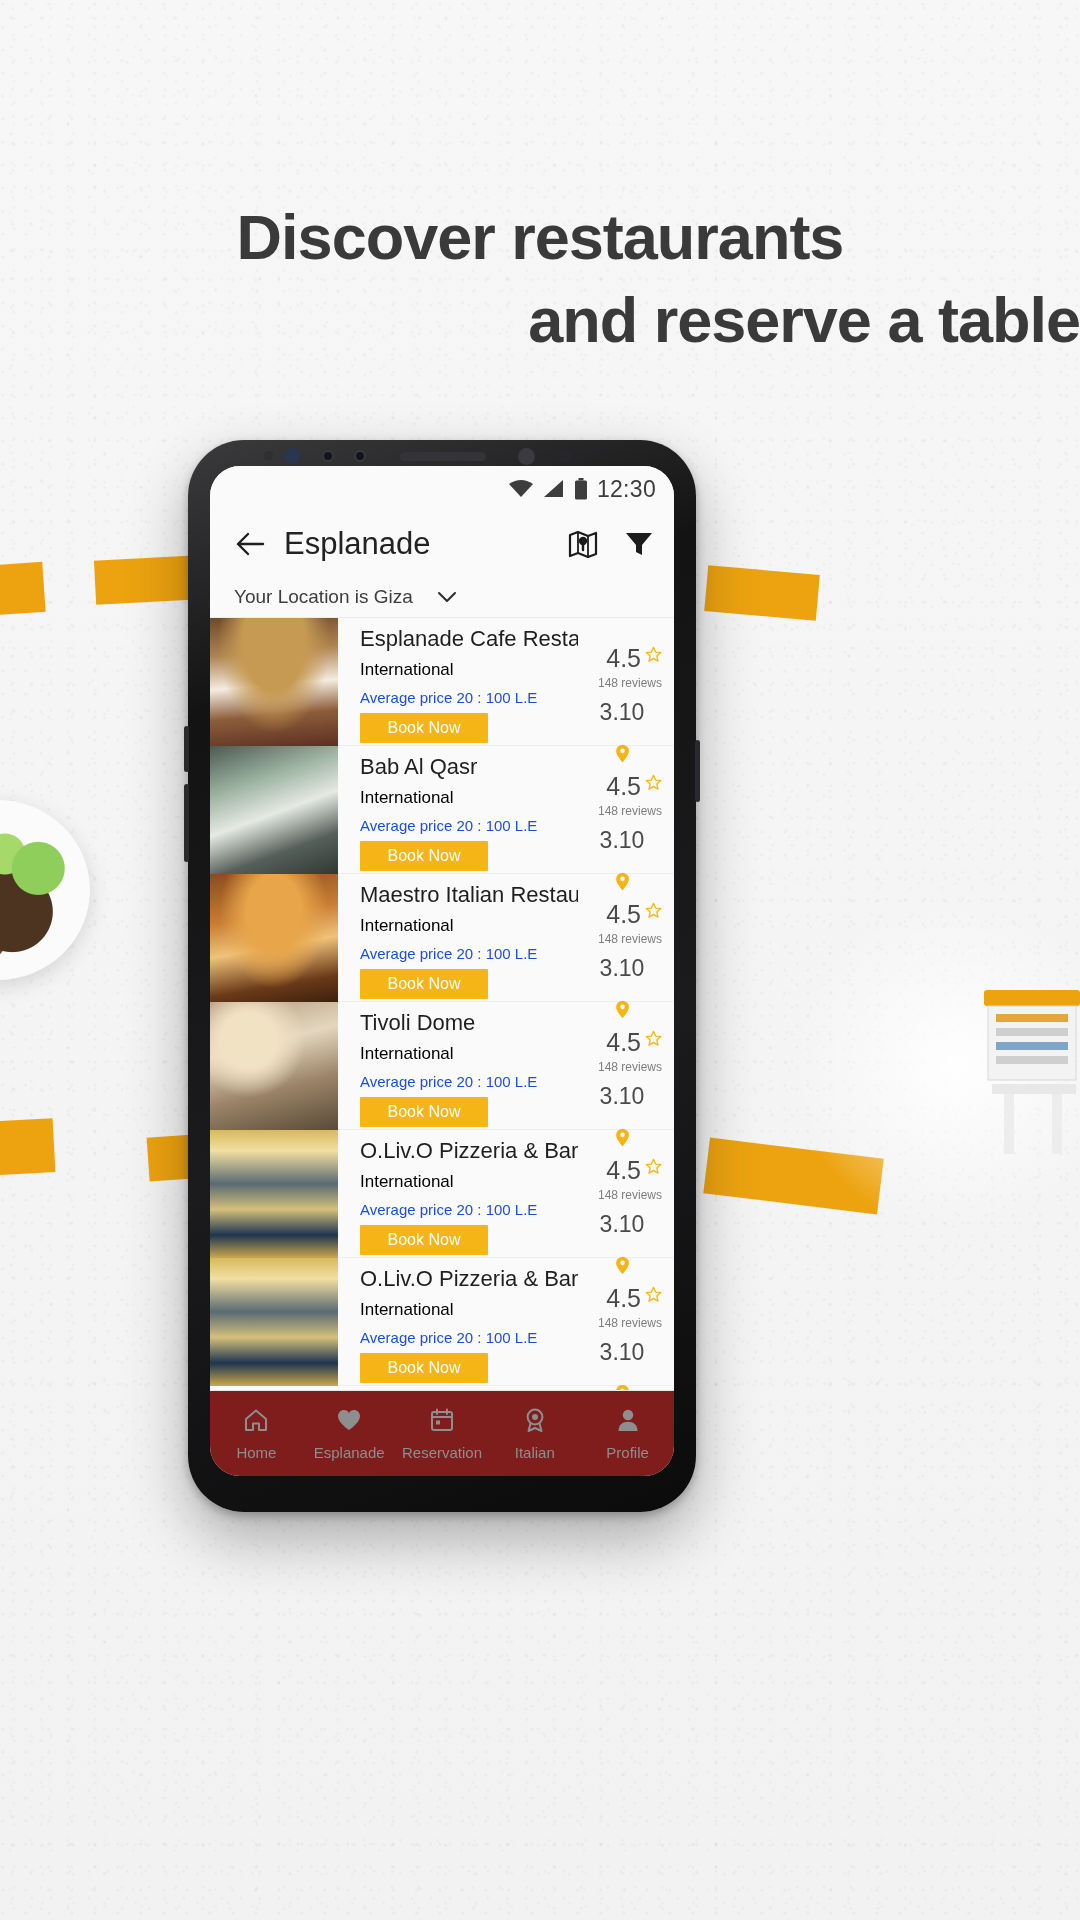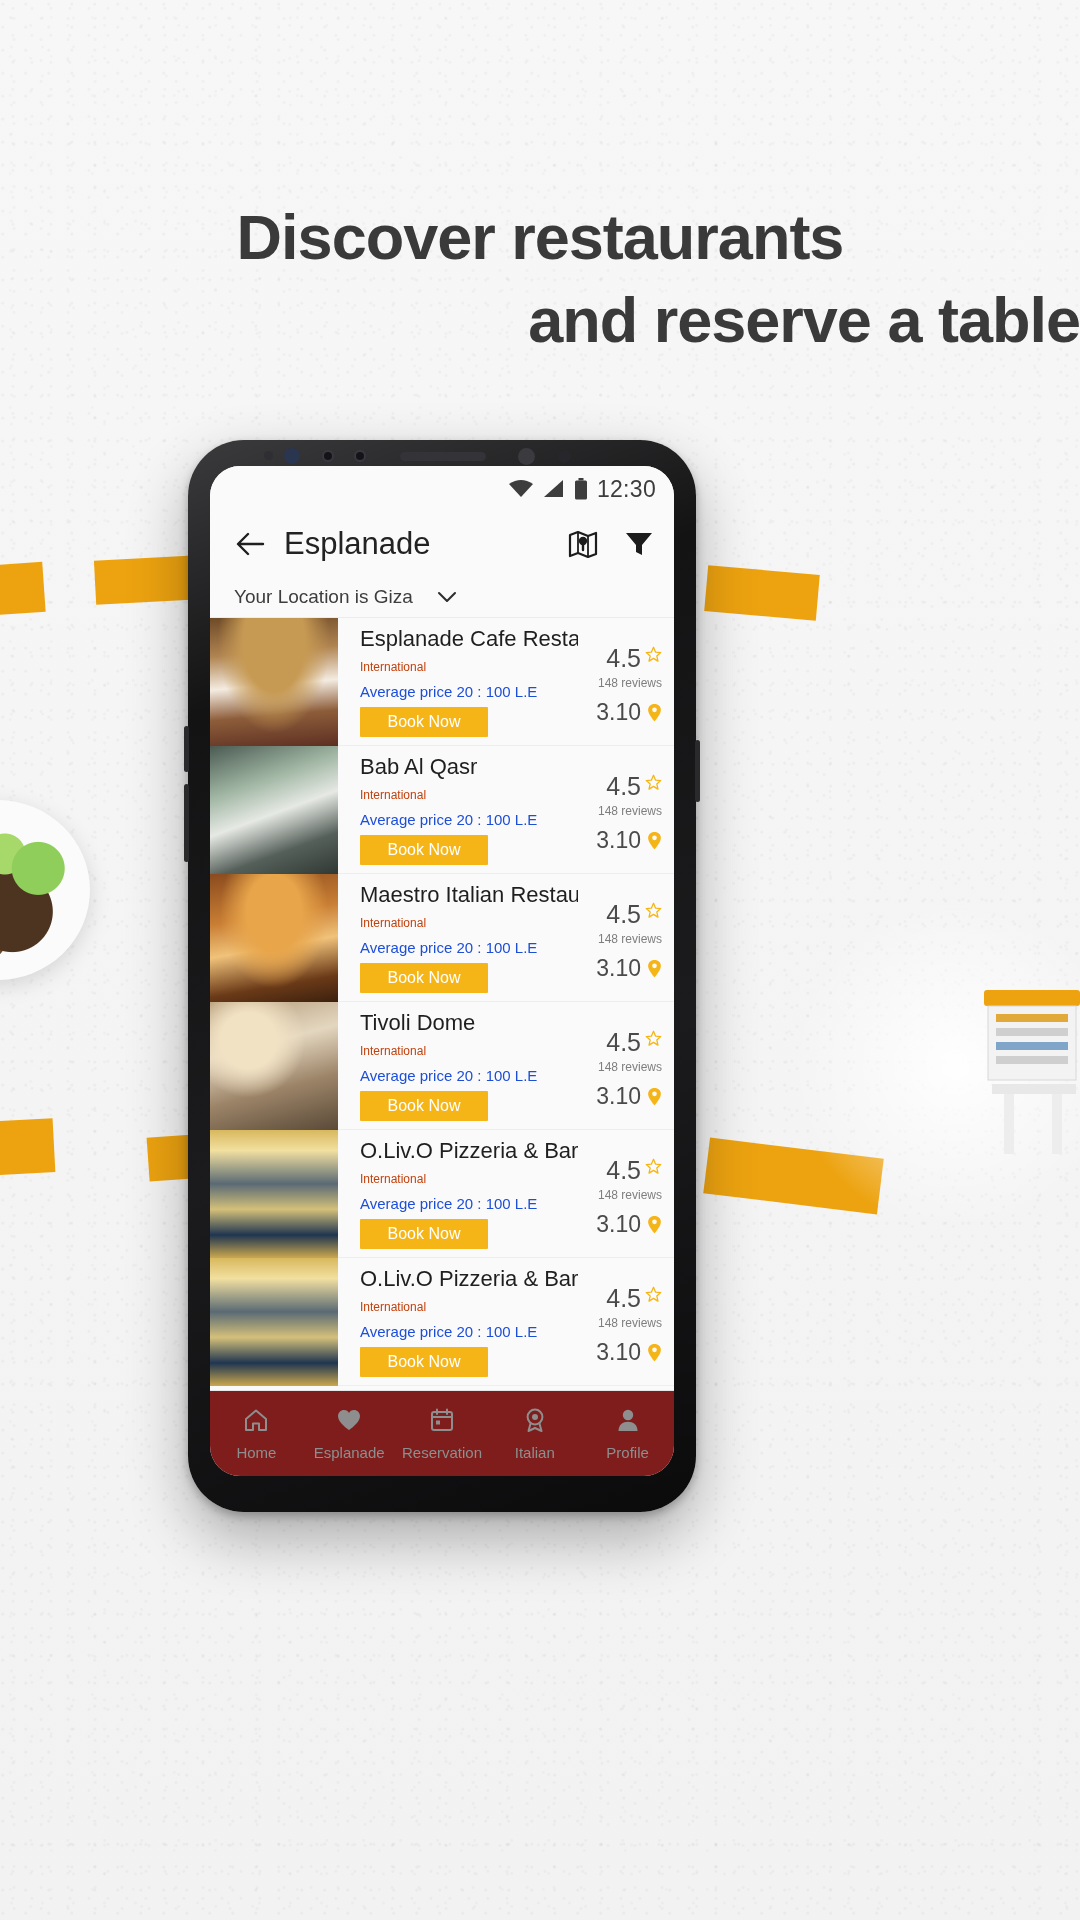--- a/index.html
+++ b/index.html
@@ -117,34 +117,34 @@
   #location-text{ font-size:19px; color:#3d3d3d; }
 
   
   #restaurant-list{ flex:1 1 auto; overflow:hidden; background:#fafafa; }
   .rest-row{
     display:flex; height:128px; border-bottom:1px solid #eeeeee; background:#fafafa;
   }
   .rest-thumb{ flex:0 0 128px; width:128px; height:128px; position:relative; overflow:hidden; }
   .rest-info{ flex:1 1 auto; padding:8px 4px 0 22px; min-width:0; }
   .rest-name{ font-size:22px; color:#1f1f1f; white-space:nowrap; overflow:hidden; }
-  .rest-cuisine{ font-size:12px; color:#c2410c; margin-top:8px; }
+  .rest-cuisine{ font-size:17px; color:#000000; margin-top:8px; }
   .rest-price{ font-size:15px; color:#1d4ed8; margin-top:9px; }
   .book-btn{
     margin-top:7px; display:inline-block; background:#f5b517;
     color:#fff; font-size:16px; padding:6px 0; width:128px; text-align:center;
     border:none; cursor:pointer; border-radius:1px;
   }
   .rest-meta{
     flex:0 0 92px; padding:28px 12px 0 0; text-align:right;
   }
   .rating-line{ display:flex; align-items:flex-start; justify-content:flex-end; gap:4px; }
   .rating-val{ font-size:25px; color:#4a4a4a; line-height:1; }
   .reviews{ font-size:12px; color:#7e7e7e; margin-top:5px; text-align:right; }
-  .dist-line{ display:flex; align-items:center; justify-content:flex-end; gap:6px; margin-top:11px; }
+  .dist-line{ display:flex; align-items:center; justify-content:flex-end; gap:20px; margin-top:11px;flex-direction:column; }
   .dist-val{ font-size:23px; color:#4a4a4a; line-height:1; }
 
   
   #bottom-nav{
     flex:0 0 86px; display:flex; align-items:center; background:#7f1d1d;
     border-top:1px solid #e7e7e7;
     justify-content:space-between;
   }
   .nav-item{
     flex:1 1 0; display:flex; flex-direction:column; align-items:center;

